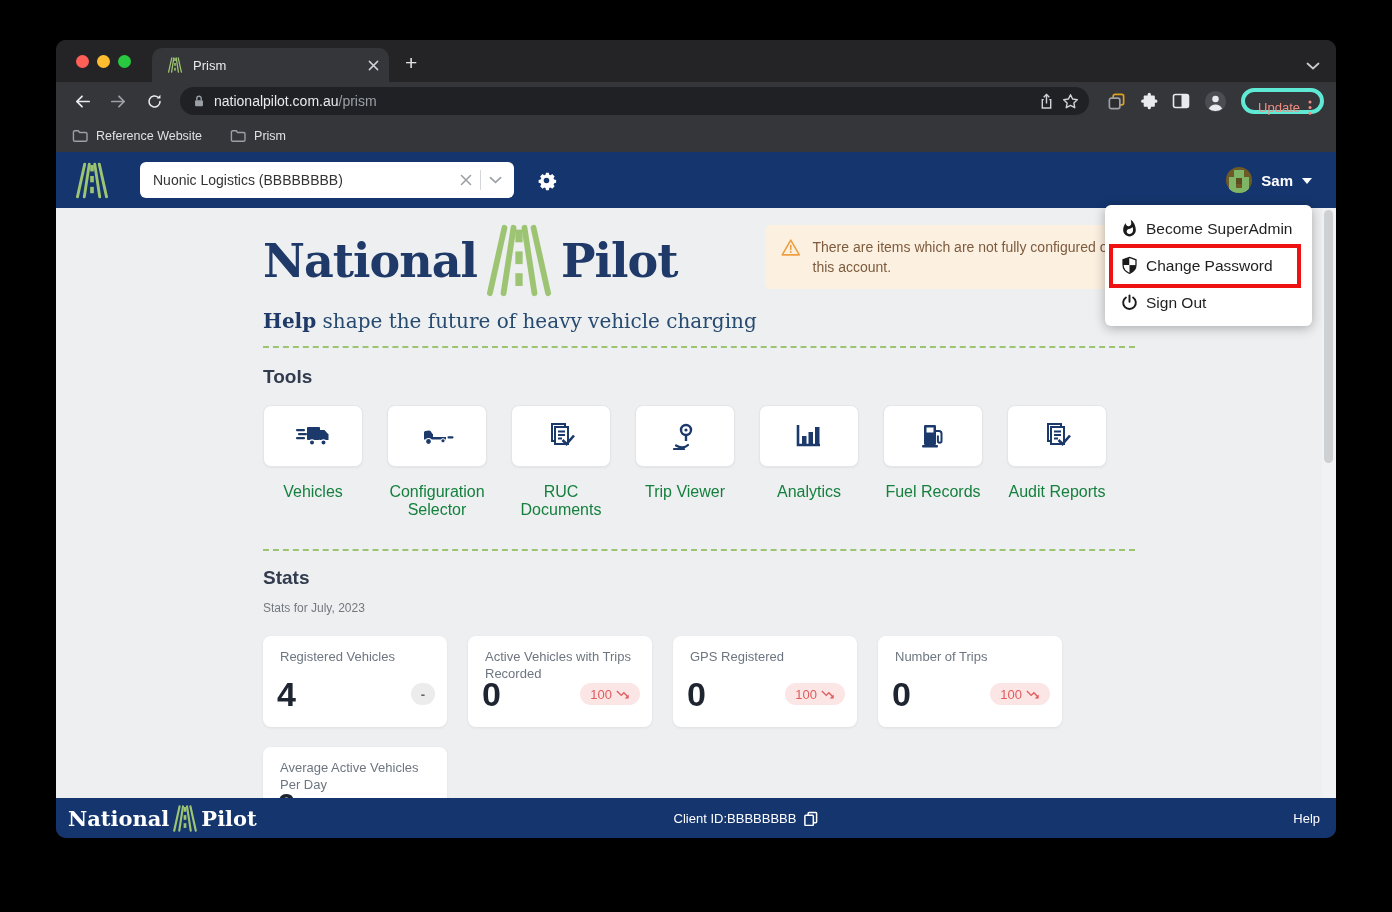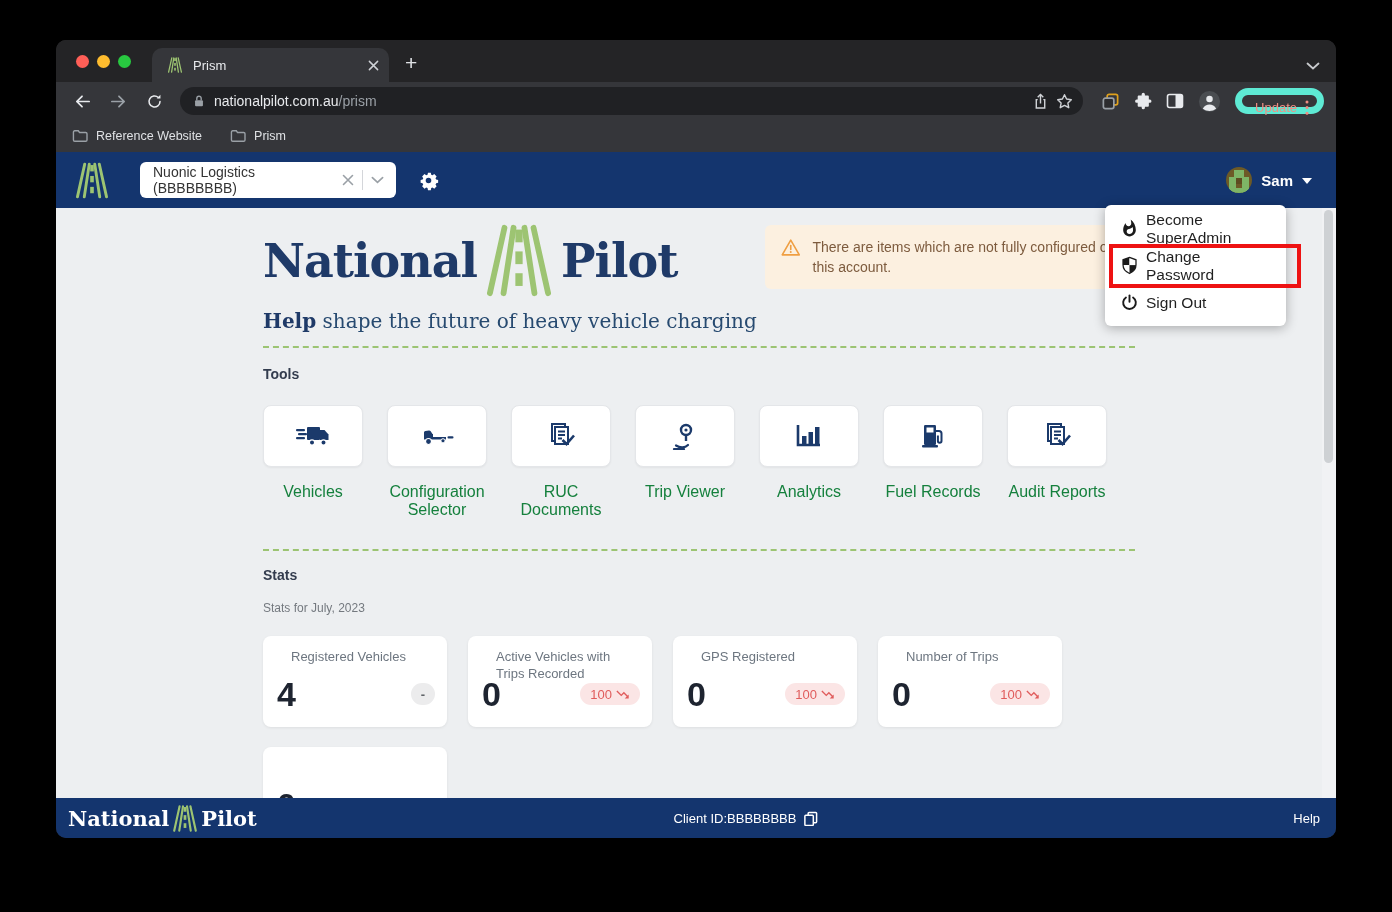--- a/index.html
+++ b/index.html
@@ -20,31 +20,31 @@
   .newtab { color:#dfe1e4; font-size:21px; font-weight:300; margin:0 0 5px 16px; line-height:28px; }
   .strip-chevron { position:absolute; right:16px; top:16px; color:#c8cacd; }
   .toolbar { height:38px; background:#35363a; display:flex; align-items:center; padding:0 12px; gap:8px; }
   .navbtn { width:28px; height:28px; display:flex; align-items:center; justify-content:center; color:#e8eaed; }
   .navbtn.dim { color:#9aa0a6; }
   .omnibox { flex:1; height:28px; margin:0 6px 0 4px; background:#202124; border-radius:14px;
              display:flex; align-items:center; padding:0 10px 0 12px; gap:8px; color:#9aa0a6; }
   .url { flex:1; font-size:14px; color:#e8eaed; white-space:nowrap; overflow:hidden; }
   .url .path { color:#9aa0a6; }
   .chromeicons { display:flex; align-items:center; gap:14px; margin-left:4px; }
-  .update-btn { display:flex; align-items:center; gap:8px; border:7px solid #5eead4; color:#f08d83;
+  .update-btn { display:flex; align-items:center; gap:8px; border:4px solid #5eead4; color:#f08d83;
                 border-radius:14px; height:26px; padding:12px 8px 0 13px; font-size:13px; }
   .bookmarks { height:32px; background:#35363a; display:flex; align-items:center; padding:0 16px; gap:28px; }
   .bm { display:flex; align-items:flex-start; gap:8px; color:#dfe1e4; font-size:12.5px; font-weight:500; }
   .bm svg { color:#9aa0a6; }
 
   
   .app { position:relative; height:686px; }
   .app-header { height:56px; background:#14356e; display:flex; align-items:center; padding:0 24px 0 16px; }
   .road { color:#9dc472; }
-  .select { margin-left:28px; width:256px; height:36px; background:#fff; border-radius:6px;
+  .select { margin-left:28px; width:374px; height:36px; background:#fff; border-radius:6px;
             display:flex; align-items:center; padding:0 12px 0 13px; gap:8px; }
   .select-value { flex:1; font-size:14px; color:#333; }
   .select .vr { width:1px; height:20px; background:#d4d6da; }
   .select .sicon { color:#9aa0a6; display:flex; }
   .gear { margin-left:22px; color:#fff; display:flex; }
   .user { margin-left:auto; display:flex; align-items:center; gap:9px; color:#fff; }
   .user-name { font-size:15px; font-weight:bold; }
   .user .caret { color:#fff; display:flex; margin-top:2px; }
 
   .content { position:relative; height:590px; background:#edeff1; overflow:hidden; }
@@ -55,53 +55,53 @@
   .hero-road { margin:0 2px; }
   .tagline { margin-top:12px; font-family:"DejaVu Serif", serif; font-size:20px; color:#274a70; }
   .tagline b { color:#1f3a68; }
 
   .alert { position:absolute; left:709px; top:17px; width:390px; background:#fcf0e0; border-radius:6px;
            padding:12px 16px; display:flex; gap:12px; align-items:flex-start; z-index:5; }
   .alert-text { font-size:14px; line-height:20px; color:#7d5b3e; }
 
   .divider { position:absolute; left:207px; width:872px; border-top:2px dashed #9cc473; }
   .d1 { top:138px; } .d2 { top:341px; }
-  .section-h { position:absolute; left:207px; font-size:14px; font-weight:bold; color:#333c4e; }
+  .section-h { position:absolute; left:207px; font-size:19px; font-weight:bold; color:#333c4e; }
   .tools-h { top:158px; } .stats-h { top:359px; }
   .stats-sub { position:absolute; left:207px; top:393px; font-size:12px; color:#74797f; }
 
   .tools-row { position:absolute; left:207px; top:197px; display:flex; gap:24px; }
   .tool { width:100px; display:flex; flex-direction:column; align-items:center; }
   .tool-card { width:100px; height:62px; background:#fff; border:1px solid #e4e6e9; border-radius:8px;
                display:flex; align-items:center; justify-content:center; color:#1b3a6b;
                box-shadow:0 1px 2px rgba(0,0,0,.05); }
   .tool-label { margin-top:16px; font-size:16px; line-height:18px; color:#15803d; text-align:center; }
 
   .stats-row { position:absolute; left:207px; top:428px; display:flex; gap:21px; }
   .stat-card { position:relative; width:184px; height:91px; background:#fff; border-radius:8px;
-               padding:12px 12px 0 28px; box-shadow:0 1px 3px rgba(0,0,0,.07); }
+               padding:12px 12px 0 17px; box-shadow:0 1px 3px rgba(0,0,0,.07); }
   .stat-card.extra { position:absolute; left:207px; top:539px; }
   .stat-title { font-size:13px; line-height:17px; color:#6d7680; }
   .stat-bottom { position:absolute; left:14px; right:12px; top:38px; display:flex;
                  align-items:center; justify-content:space-between; }
   .stat-value { font-size:34px; font-weight:800; line-height:40px; color:#1e2430; }
   .badge { height:22px; border-radius:11px; padding:0 10px; font-size:13px; display:flex; align-items:center; gap:4px; }
   .badge.neutral { background:#ececed; color:#5f6368; font-weight:bold; }
   .badge.down { background:#fbe5e5; color:#e05c5c; }
 
   .scroll-track { position:absolute; right:0; top:0; width:14px; height:100%; background:#f1f2f4; }
   .scroll-thumb { position:absolute; right:3px; top:2px; width:9px; height:253px; background:#ced1d4; border-radius:5px; }
 
   .app-footer { height:40px; background:#14356e; display:flex; align-items:center; padding:0 16px 0 12px; color:#fff; }
   .foot-brand { display:flex; align-items:center; flex:1; }
   .foot-word { font-family:"DejaVu Serif", serif; font-weight:bold; font-size:21px; color:#fff; }
   .foot-center { display:flex; align-items:center; gap:7px; font-size:13px; margin-left:104px; }
   .foot-right { flex:1; text-align:right; font-size:13px; }
 
-  .menu { position:absolute; left:1049px; top:53px; width:181px; background:#fff; border-radius:6px;
+  .menu { position:absolute; left:1049px; top:53px; width:207px; background:#fff; border-radius:6px;
           box-shadow:0 2px 12px rgba(0,0,0,.3); padding:5px 0; z-index:60; }
   .menu-item { height:37px; display:flex; align-items:center; gap:7px; padding:0 15px;
                font-size:15.5px; color:#1f1f1f; }
   .menu-item svg { flex:none; }
   .red-box { position:absolute; left:4px; top:39px; width:192px; height:44px;
              border:4px solid #ee1212; pointer-events:none; }
 </style>
 </head>
 <body>
 
@@ -530,20 +530,21 @@
                   <span>100</span>
                   <svg width="14" height="11" style="color:#e05c5c">
                     <use href="#sym-trenddown"></use>
                   </svg>
                 </span>
             </div>
           </div>
         </div>
 
         <div class="stat-card extra">
+          <div class="stat-title">Average Active Vehicles Per Day</div>
           <div class="stat-bottom">
             <span class="stat-value">0</span>
           </div>
         </div>
 
         <div class="scroll-track">
           <div class="scroll-thumb"></div>
         </div>
       </div>
 

